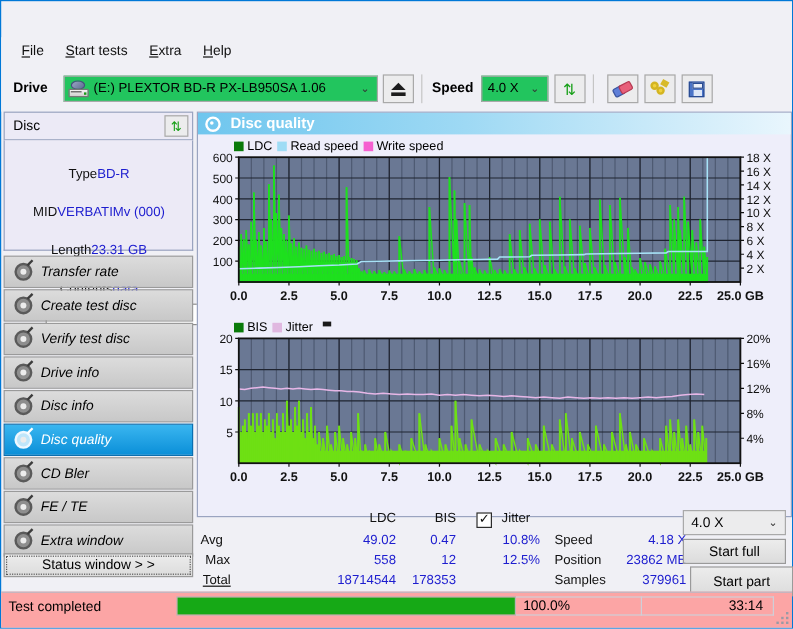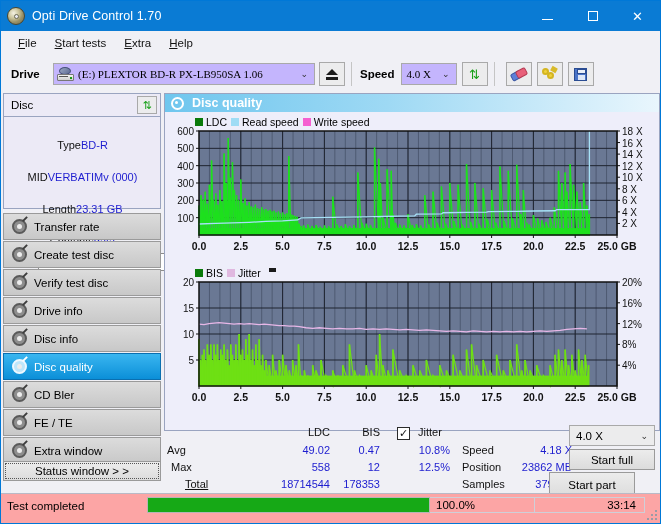--- a/index.html
+++ b/index.html
@@ -25,21 +25,21 @@
   .winbtn .max{display:block;width:10px;height:10px;border:1px solid #fff;box-sizing:border-box;}
 
   
   .menubar{position:absolute;left:0;top:30px;width:659px;height:24px;background:#f0f0f5;display:flex;align-items:center;padding-left:8px;box-sizing:border-box;}
   .menuitem{padding:3px 9px;font-size:11.5px;color:#111;}
   .menuitem u{text-decoration:underline;}
 
   
   .drivebar{position:absolute;left:0;top:54px;width:659px;height:38px;background:#f0f0f5;display:flex;align-items:center;box-sizing:border-box;}
   .lbl-drive{width:48px;text-align:left;padding-left:10px;font-weight:bold;font-size:11.5px;box-sizing:border-box;}
-  .combo{height:22px;background:#c4b5fd;border:1px solid #a9a9a9;display:flex;align-items:center;box-sizing:border-box;position:relative;font-family:Liberation Serif, serif;}
+  .combo{height:22px;background:#22c55e;border:1px solid #a9a9a9;display:flex;align-items:center;box-sizing:border-box;position:relative;}
   .combo .arrow{margin-left:auto;margin-right:6px;color:#333;font-size:9px;line-height:1;}
   .drivecombo{width:262px;margin-left:4px;padding-left:3px;}
   .drv-ico{width:17px;height:14px;position:relative;flex:none;margin-right:4px;}
   .drv-ico .body{position:absolute;left:0;bottom:0;width:17px;height:7px;background:linear-gradient(#f3f3f3,#cfcfcf);border:1px solid #777;box-sizing:border-box;border-radius:1px;}
   .drv-ico .slot{position:absolute;left:2px;bottom:4px;width:9px;height:1px;background:#555;}
   .drv-ico .led{position:absolute;left:13px;bottom:2px;width:2px;height:2px;background:#1a9a1a;}
   .drv-ico .d2{position:absolute;left:2px;top:0px;width:12px;height:8px;border-radius:50%;background:linear-gradient(135deg,#9aa6c4,#5c6b92);border:1px solid #46517a;box-sizing:border-box;}
   .drv-txt{font-size:11px;white-space:nowrap;}
   .tbtn{height:24px;width:26px;background:#ececed;border:1px solid #a9a9a9;box-sizing:border-box;display:flex;align-items:center;justify-content:center;}
   .eject{margin-left:4px;}
@@ -71,21 +71,21 @@
   .row{display:flex;justify-content:center;align-items:center;height:16px;font-size:11px;margin-top:16px;}
   .row .k{color:#111;}
   .row .v{color:#1d1dcf;}
   .labelrow{display:flex;align-items:center;margin-top:3px;}
   .labelrow .k{width:38px;font-size:11px;}
   .lblinput{flex:1;height:18px;background:#fff;border:1px solid #8c8c8c;box-sizing:border-box;margin-right:4px;}
   .cdbtn{width:20px;height:19px;background:#ececed;border:1px solid #a9a9a9;box-sizing:border-box;display:flex;align-items:center;justify-content:center;}
   .cdbtn .cd{width:13px;height:13px;border-radius:50%;background:radial-gradient(circle at 38% 32%,#fdfbe3 0%,#e4dd92 45%,#c3bb5c 75%,#8d8736 100%);border:1px solid #6e6a2e;box-sizing:border-box;position:relative;}
   .cdbtn .cd:after{content:"";position:absolute;left:4.5px;top:4.5px;width:3px;height:3px;border-radius:50%;background:#f4f2e0;border:1px solid #77723a;}
 
-  .navlist{position:absolute;left:0;top:120px;width:158px;}
+  .navlist{position:absolute;left:0;top:120px;width:158px;font-style:italic;}
   .navbtn{height:27px;margin-bottom:1px;background:linear-gradient(#dcdcdc,#c8c8c8);border:1px solid #9a9a9a;box-sizing:border-box;display:flex;align-items:center;padding-left:8px;font-size:11.5px;}
   .navbtn.active{background:linear-gradient(#3ab6f0,#0b8fd8);border-color:#0a6fb0;color:#fff;}
   .navico{width:15px;height:15px;margin-right:7px;flex:none;position:relative;}
   .navico .ring{position:absolute;left:0;top:0;width:15px;height:15px;border-radius:50%;border:2px solid #5a5a5a;box-sizing:border-box;background:#8e8e8e;}
   .navbtn.active .navico .ring{border-color:#eef8ff;background:#bfe6fa;}
   .navico .dot{position:absolute;left:5px;top:5px;width:5px;height:5px;border-radius:50%;background:#ececec;}
   .navico .tick{position:absolute;right:-1px;top:-1px;width:6px;height:2px;background:#3c3c3c;transform:rotate(-45deg);}
   .navbtn.active .navico .tick{background:#ffffff;}
 
   .statusbtn{position:absolute;left:0;top:368px;width:158px;height:20px;background:linear-gradient(#ececec,#dcdcdc);border:1px solid #9a9a9a;outline:1px dotted #555;outline-offset:-3px;box-sizing:border-box;display:flex;align-items:center;justify-content:center;font-size:11.5px;}
@@ -122,36 +122,20 @@
   .progress .fill{height:100%;background:#16a916;}
   .pcell{position:absolute;top:4px;height:16px;border:1px solid #cfcfd8;border-left:none;box-sizing:border-box;display:flex;align-items:center;font-size:11.5px;}
   .grip{position:absolute;right:3px;bottom:3px;width:10px;height:10px;}
   .grip i{position:absolute;width:2px;height:2px;background:#9a9aa5;}
 </style>
 </head>
 <body>
 
 <div class="win">
 
-  <div class="titlebar">
-    <span class="title-ico">
-      <span class="disc"></span>
-        <span class="hole"></span>
-    </span>
-    <span class="title-txt">Opti Drive Control 1.70</span>
-    <div class="winbtns">
-      <div class="winbtn">
-          <span class="min"></span>
-        </div>
-      <div class="winbtn">
-          <span class="max"></span>
-        </div>
-      <div class="winbtn">✕</div>
-    </div>
-  </div>
 
   <div class="menubar">
     <div class="menuitem"><u>F</u><span>ile</span></div>
     <div class="menuitem"><u>S</u><span>tart tests</span></div>
     <div class="menuitem"><u>E</u><span>xtra</span></div>
     <div class="menuitem"><u>H</u><span>elp</span></div>
   </div>
 
   <div class="drivebar">
     <div class="lbl-drive">Drive</div>
@@ -800,21 +784,21 @@
           <text x="452" y="123" text-anchor="middle" font-size="10.5" font-family="&quot;Liberation Sans&quot;,sans-serif" fill="#111" font-weight="bold">25.0 GB</text>
         </svg>
     </div>
 
     <div class="stats">
       <div class="statlab" style="left:105px;top:2px;width:60px;text-align:right;">LDC</div>
       <div class="statlab" style="left:165px;top:2px;width:50px;text-align:right;">BIS</div>
 
       <div class="statlab" style="left:2px;top:20px;">Avg</div>
       <div class="statlab" style="left:6px;top:37px;">Max</div>
-      <div class="statlab" style="left:20px;top:54px;text-decoration:underline;">Total</div>
+      <div class="statlab" style="left:4px;top:54px;text-decoration:underline;">Total</div>
 
       <div class="statcell" style="left:60px;top:20px;width:105px;">49.02</div>
       <div class="statcell" style="left:60px;top:37px;width:105px;">558</div>
       <div class="statcell" style="left:45px;top:54px;width:120px;">18714544</div>
 
       <div class="statcell" style="left:165px;top:20px;width:50px;">0.47</div>
       <div class="statcell" style="left:165px;top:37px;width:50px;">12</div>
       <div class="statcell" style="left:155px;top:54px;width:60px;">178353</div>
 
       <div class="chk" style="left:232px;top:3px;">✓</div>
@@ -827,21 +811,21 @@
       <div class="statlab" style="left:297px;top:37px;">Position</div>
       <div class="statcell" style="left:345px;top:37px;width:62px;">23862 MB</div>
       <div class="statlab" style="left:297px;top:54px;">Samples</div>
       <div class="statcell" style="left:345px;top:54px;width:62px;">379961</div>
 
       <div class="spdcombo" style="left:404px;top:1px;">
         <span>4.0 X</span>
         <span class="arrow">⌄</span>
       </div>
       <div class="btn" style="left:404px;top:25px;width:86px;height:21px;">Start full</div>
-      <div class="btn" style="left:384px;top:48px;width:86px;height:25px;">Start part</div>
+      <div class="btn" style="left:410px;top:48px;width:86px;height:25px;">Start part</div>
     </div>
   </div>
 
   <div class="botbar">
     <div class="botline"></div>
     <div class="bot-txt">Test completed</div>
     <div class="progress">
       <div class="fill" id="progfill" style="width: 100%;"></div>
     </div>
     <div class="pcell" style="left:429px;width:105px;padding-left:6px;">100.0%</div>

